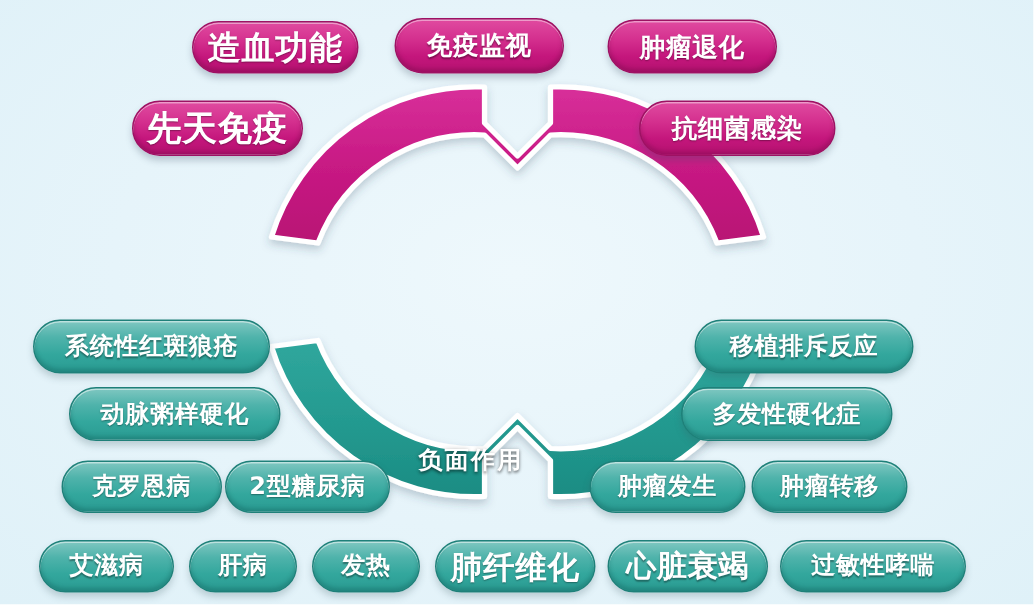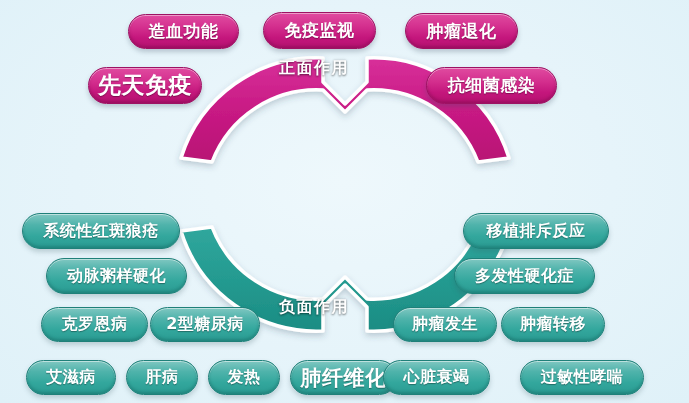--- a/index.html
+++ b/index.html
@@ -146,38 +146,37 @@
                A 142,142 0 0 0 509,231
                L 478,227
                A 112,112 0 0 1 367,299
                L 345,277
                L 323,299
                A 112,112 0 0 1 212,227
                Z" fill="url(#tealArcGrad)" stroke="#ffffff" stroke-width="3.5" stroke-linejoin="round"></path>
     </g>
   </svg>
 
-  <div class="arc-label" style="left:279px; top:58px;">正面作用</div>
   <div class="arc-label" style="left:279px; top:297px;text-align:right;">负面作用</div>
 
 
   <div id="pill-layer">
-      <div class="pill pink" style="left: 128px; top: 14px; width: 111px; height: 35px; font-size: 17px;">造血功能</div>
+      <div class="pill pink" style="left: 128px; top: 14px; width: 111px; height: 35px; font-size: 22px;">造血功能</div>
       <div class="pill pink" style="left: 263px; top: 12px; width: 113px; height: 37px; font-size: 17px; font-family: Liberation Serif, serif;">免疫监视</div>
       <div class="pill pink" style="left: 405px; top: 13px; width: 113px; height: 36px; font-size: 17px;">肿瘤退化</div>
       <div class="pill pink" style="left: 88px; top: 67px; width: 114px; height: 37px; font-size: 23px;">先天免疫</div>
       <div class="pill pink" style="left: 426px; top: 67px; width: 131px; height: 37px; font-size: 17px;">抗细菌感染</div>
       <div class="pill teal" style="left: 22px; top: 213px; width: 158px; height: 36px; font-size: 16px;">系统性红斑狼疮</div>
       <div class="pill teal" style="left: 463px; top: 213px; width: 146px; height: 36px; font-size: 16px;">移植排斥反应</div>
       <div class="pill teal" style="left: 46px; top: 258px; width: 141px; height: 36px; font-size: 16px;">动脉粥样硬化</div>
       <div class="pill teal" style="left: 454px; top: 258px; width: 141px; height: 36px; font-size: 16px;">多发性硬化症</div>
       <div class="pill teal" style="left: 41px; top: 307px; width: 107px; height: 35px; font-size: 16px;">克罗恩病</div>
       <div class="pill teal" style="left: 150px; top: 307px; width: 110px; height: 35px; font-size: 16px;">2型糖尿病</div>
       <div class="pill teal" style="left: 393px; top: 307px; width: 104px; height: 35px; font-size: 16px;">肿瘤发生</div>
       <div class="pill teal" style="left: 501px; top: 307px; width: 104px; height: 35px; font-size: 16px;">肿瘤转移</div>
       <div class="pill teal" style="left: 26px; top: 360px; width: 90px; height: 35px; font-size: 16px;">艾滋病</div>
       <div class="pill teal" style="left: 126px; top: 360px; width: 72px; height: 35px; font-size: 16px;">肝病</div>
       <div class="pill teal" style="left: 208px; top: 360px; width: 72px; height: 35px; font-size: 16px;">发热</div>
       <div class="pill teal" style="left: 290px; top: 360px; width: 107px; height: 35px; font-size: 21px;">肺纤维化</div>
-      <div class="pill teal" style="left: 383px; top: 360px; width: 107px; height: 35px; font-size: 16px;">心脏衰竭</div>
+      <div class="pill teal" style="left: 405px; top: 360px; width: 107px; height: 35px; font-size: 20px;">心脏衰竭</div>
       <div class="pill teal" style="left: 520px; top: 360px; width: 124px; height: 35px; font-size: 16px;">过敏性哮喘</div>
     </div>
 </div>
 
 </body></html>

